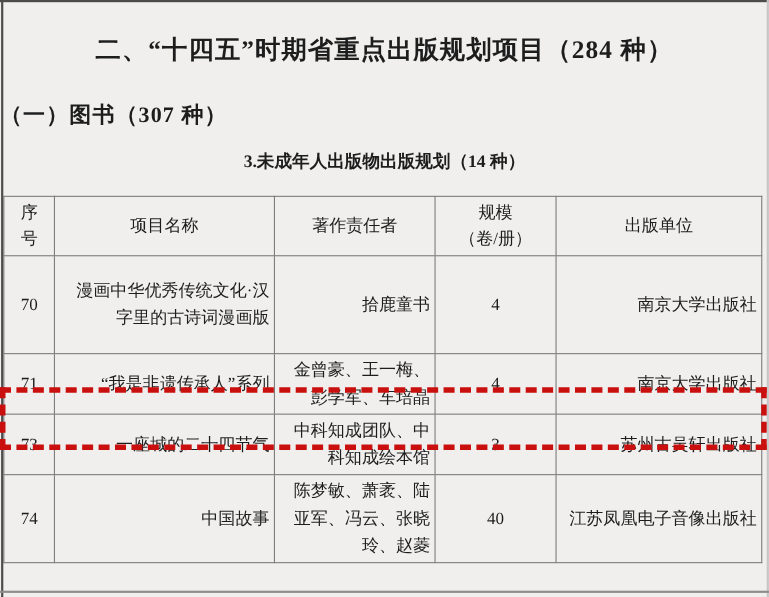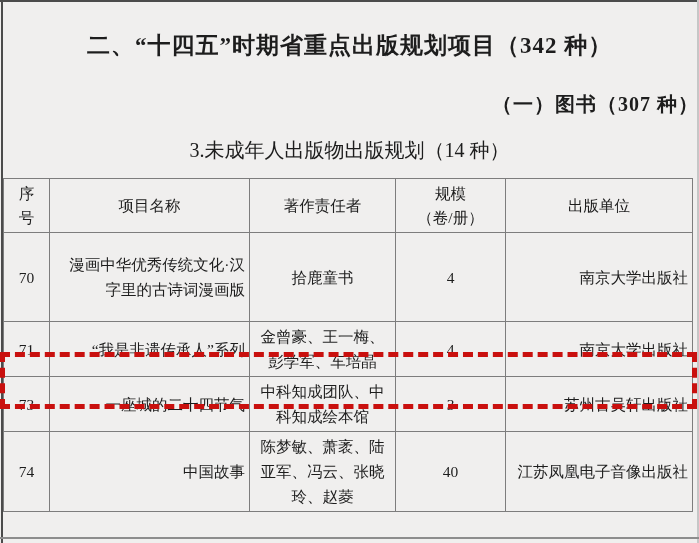--- a/index.html
+++ b/index.html
@@ -27,25 +27,25 @@
   .edge-left   { position:absolute; top:0; left:1px; bottom:0; width:2px; background:#4b4b4b; }
   .edge-right  { position:absolute; top:0; right:0; bottom:0; width:2px; background:#c6c6c6; }
   .edge-bottom { position:absolute; top:537px; left:0; right:0; height:2px; background:#8d8d8d; }
 
   .title-1 {
     position:absolute; top:30px; left:0; width:100%;
     text-align:center; font-size:23px; font-weight:bold; letter-spacing:1px;
   }
   .title-2 {
     position:absolute; top:91px; left:0; width:100%;
-    text-align:right; font-size:20px; font-weight:bold; letter-spacing:1px;
+    text-align:left; font-size:20px; font-weight:bold; letter-spacing:1px;
   }
   .title-3 {
     position:absolute; top:137px; left:0; width:100%;
-    text-align:center; font-size:20px; font-weight:normal;
+    text-align:center; font-size:16px; font-weight:bold;
   }
 
   table.plan {
     position:absolute; top:178px; left:3px;
     width:689px;
     border-collapse:collapse;
     table-layout:fixed;
     font-size:15.5px;
     line-height:25px;
   }
@@ -59,21 +59,21 @@
     border:1.5px solid var(--border-gray);
     vertical-align:middle;
     font-weight:normal;
     padding:2px 4px;
   }
   table.plan thead tr { height:54px; }
   table.plan th { text-align:center; white-space:pre-line; line-height:24px; }
 
   td.cell-index { text-align:center; }
   td.cell-name  { text-align:right; padding:2px 32px 2px 10px; }
-  td.cell-author{ text-align:center; padding:2px 6px 2px 10px; }
+  td.cell-author{ text-align:right; padding:2px 6px 2px 10px; }
   td.cell-scale { text-align:center; }
   td.cell-publisher { text-align:right; padding:2px 28px; }
 
   tr.row-0 { height:89px; }
   tr.row-1 { height:53px; }
   tr.row-2 { height:47px; }
   tr.row-3 { height:50px; }
   tr.row-4 { height:78px; }
 
   .highlight-box {
@@ -85,21 +85,21 @@
 </style>
 </head>
 <body>
 
 <div class="page">
   <div class="edge-top"></div>
   <div class="edge-left"></div>
   <div class="edge-right"></div>
   <div class="edge-bottom"></div>
 
-  <div class="title-1">二、“十四五”时期省重点出版规划项目（342 种）</div>
+  <div class="title-1">二、“十四五”时期省重点出版规划项目（284 种）</div>
   <div class="title-2">（一）图书（307 种）</div>
   <div class="title-3">3.未成年人出版物出版规划（14 种）</div>
 
   <table class="plan">
     <colgroup>
       <col class="c-index">
         <col class="c-name">
         <col class="c-author">
         <col class="c-scale">
         <col class="c-publisher">

